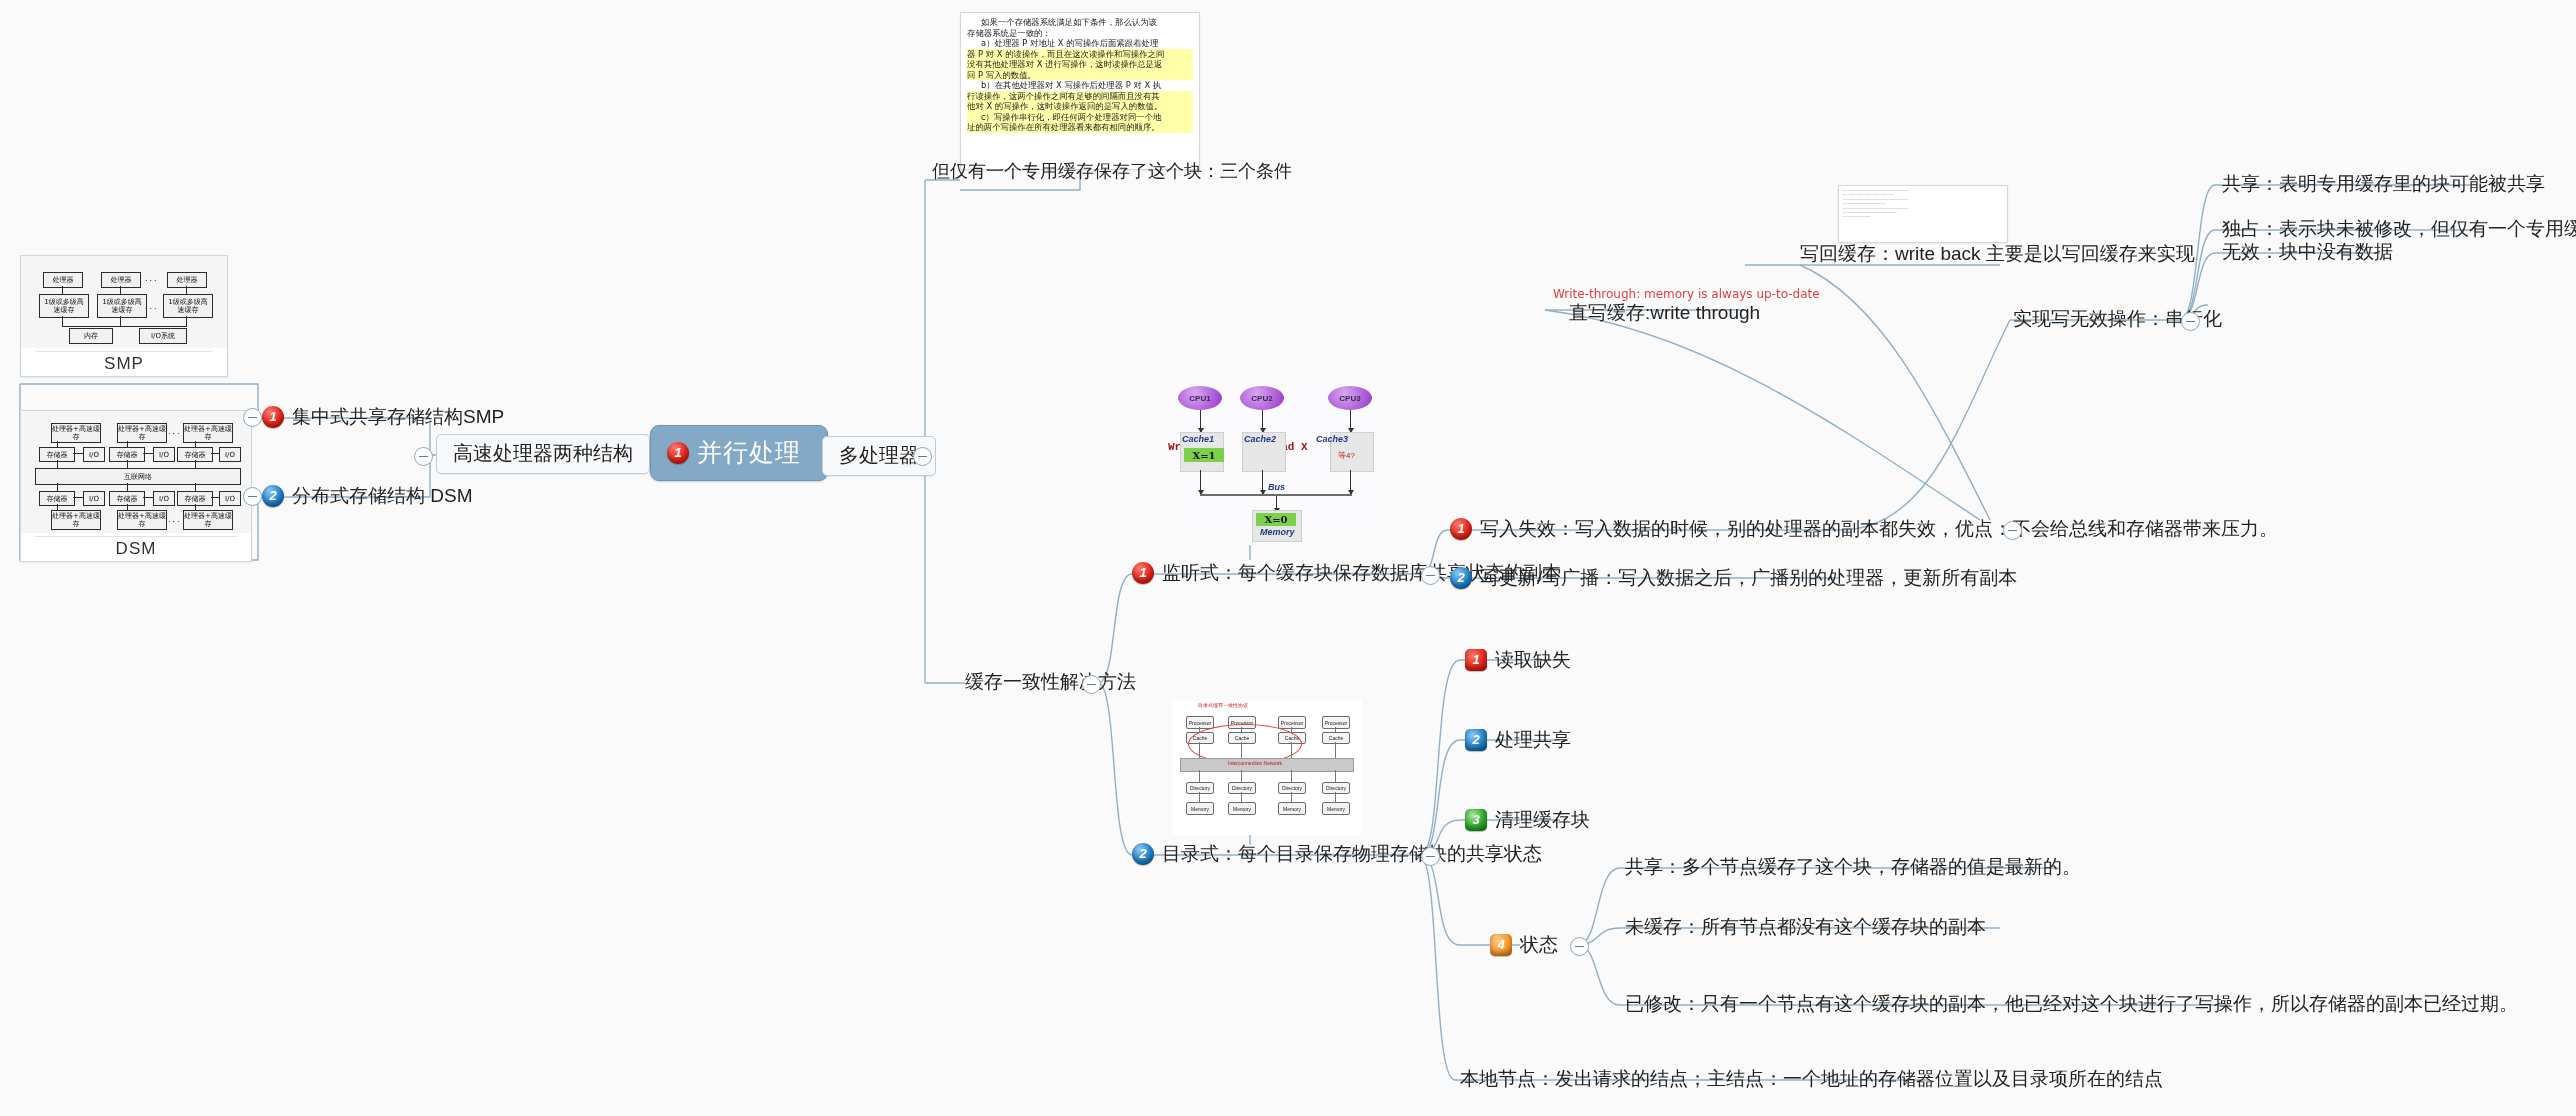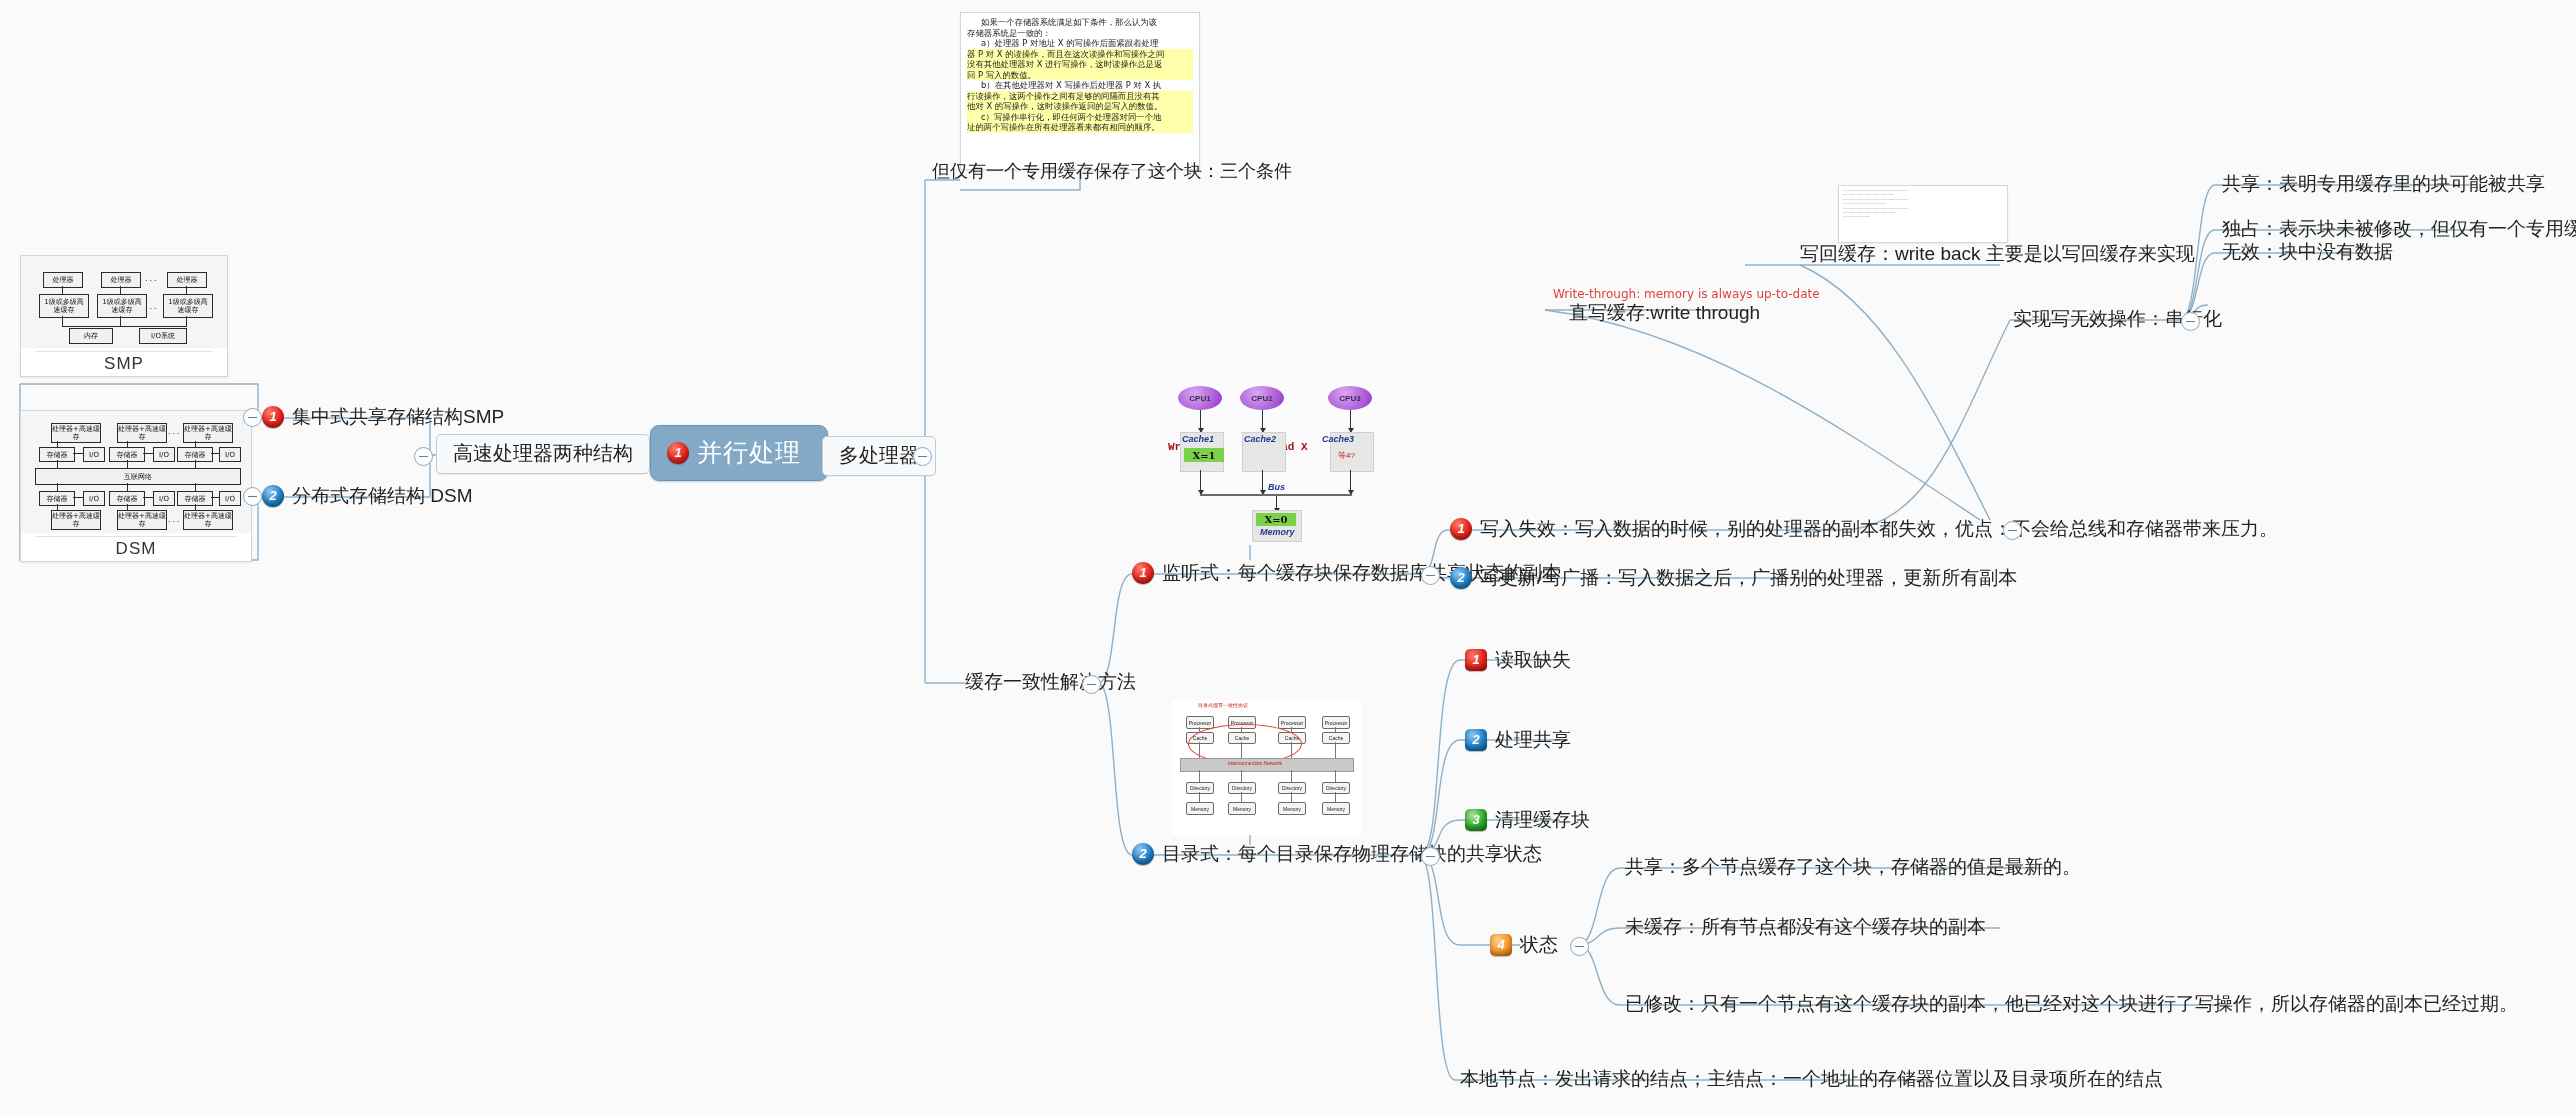--- a/index.html
+++ b/index.html
@@ -334,21 +334,21 @@
     <div class="carrow" style="left:180px;top:28px;height:22px;"></div>
 
     <div class="credlabel" style="left:-2px;top:30px;">Write X</div>
     <div class="credlabel" style="left:98px;top:30px;">Read X</div>
 
     <div class="cbox" style="left:10px;top:50px;width:42px;height:38px;"></div>
     <div class="cbox" style="left:72px;top:50px;width:42px;height:38px;"></div>
     <div class="cbox" style="left:160px;top:50px;width:42px;height:38px;"></div>
     <div class="clabel" style="left:12px;top:52px;">Cache1</div>
     <div class="clabel" style="left:74px;top:52px;">Cache2</div>
-    <div class="clabel" style="left:152px;top:52px;">Cache3</div>
+    <div class="clabel" style="left:146px;top:52px;">Cache3</div>
     <div class="cval" style="left:14px;top:66px;width:40px;height:14px;">X=1</div>
     <div class="dredtext" style="left:168px;top:68px;font-size:8px;">等4?</div>
 
     <div class="carrow" style="left:30px;top:88px;height:24px;"></div>
     <div class="carrow" style="left:92px;top:88px;height:24px;"></div>
     <div class="carrow" style="left:180px;top:88px;height:24px;"></div>
     <div class="sline" style="left:30px;top:112px;width:152px;height:2px;background:#6b6b6b;"></div>
     <div class="clabel" style="left:98px;top:100px;">Bus</div>
 
     <div class="carrow" style="left:106px;top:114px;height:16px;"></div>

